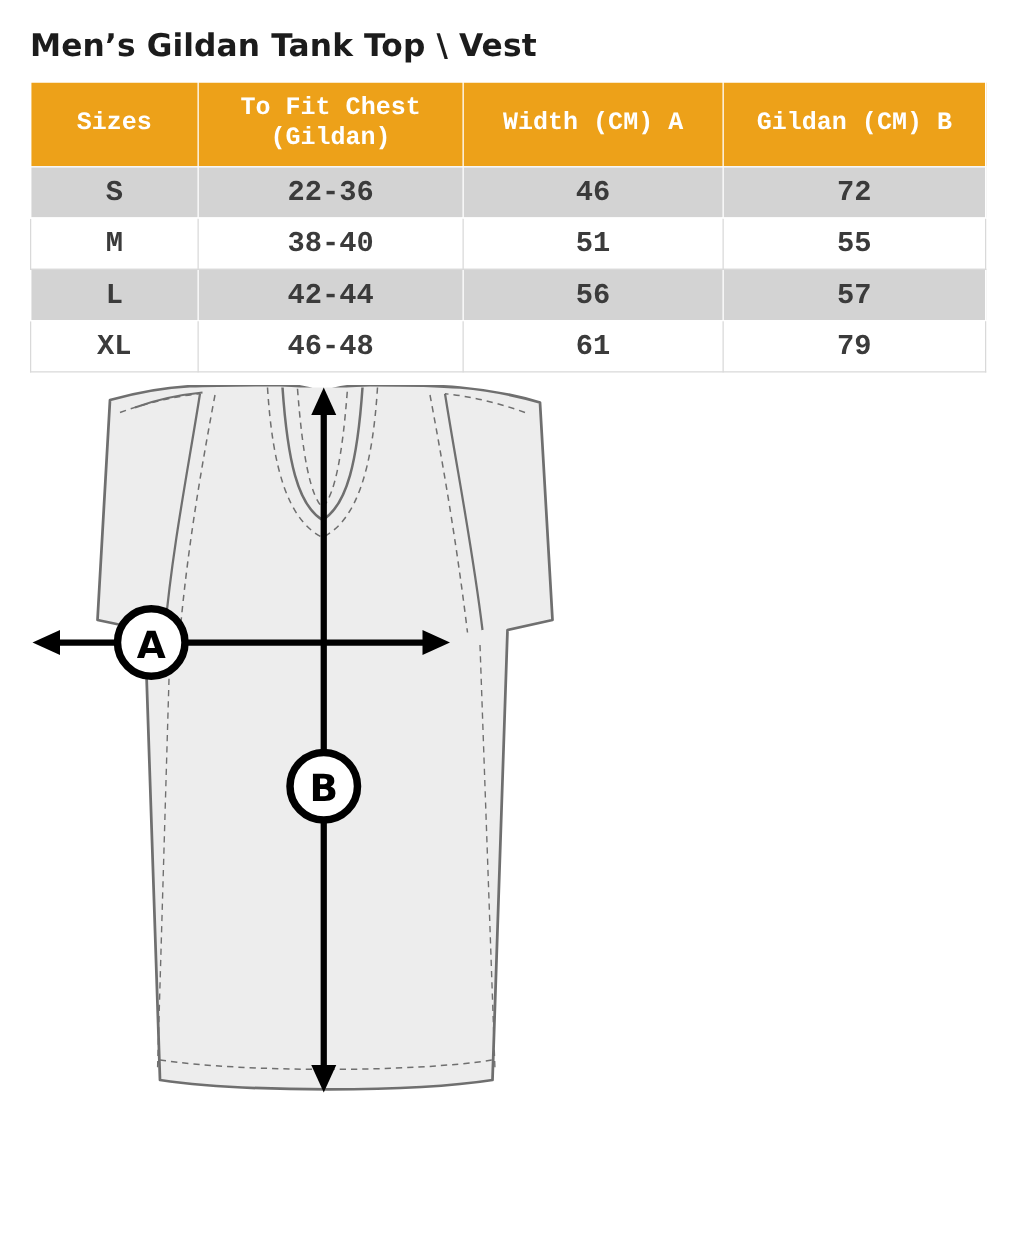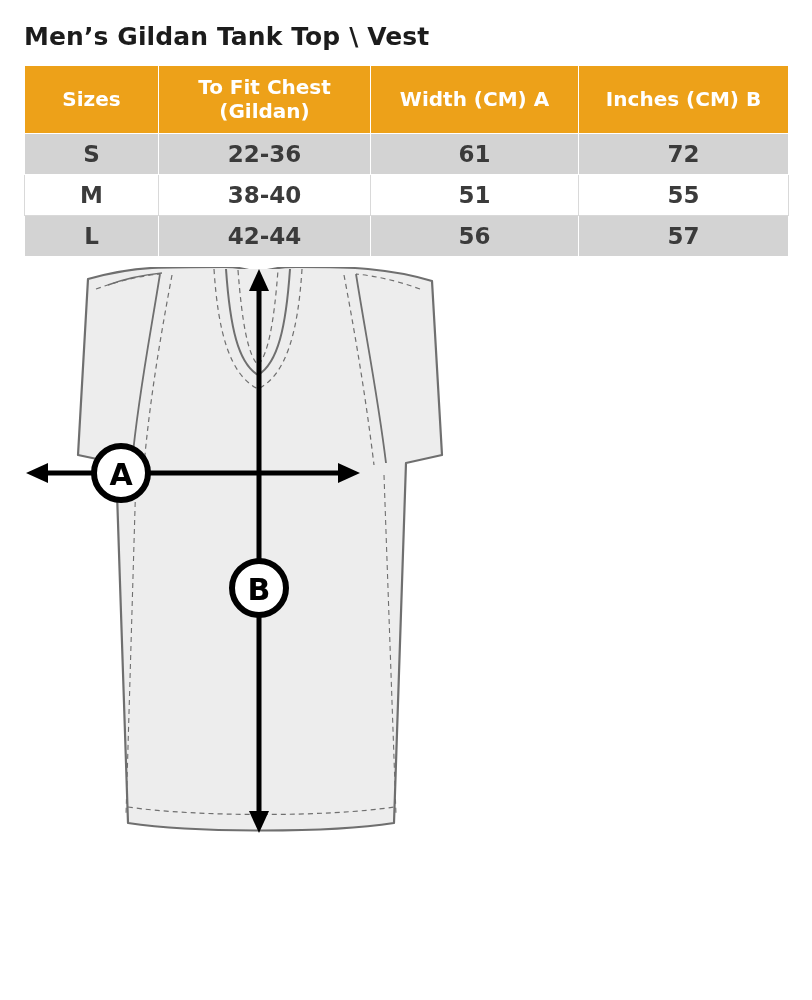--- a/index.html
+++ b/index.html
@@ -24,20 +24,21 @@
     font-weight: 700;
     color: #1c1c1c;
     padding: 22px 0 14px 24px;
     letter-spacing: 0.1px;
   }
   table.size-table {
     border-collapse: collapse;
     width: 764px;
     margin: 0 0 0 24px;
     table-layout: fixed;
+    font-family: Liberation Mono, monospace;
   }
   table.size-table th {
     background: #eda119;
     color: #ffffff;
     font-size: 20px;
     font-weight: 700;
     text-align: center;
     padding: 9px 4px;
     border: 1px solid #ffffff;
     line-height: 1.22;
@@ -94,41 +95,47 @@
       <col class="col-1">
         <col class="col-2">
         <col class="col-3">
         <col class="col-4">
     </colgroup>
     <thead>
       <tr>
         <th>Sizes</th>
         <th>To Fit Chest (Gildan)</th>
         <th>Width (CM) A</th>
-        <th>Inches  (CM) B</th>
+        <th>Gildan  (CM) B</th>
       </tr>
     </thead>
     <tbody>
       <tr>
         <td>S</td>
         <td>22-36</td>
-        <td>61</td>
+        <td>46</td>
         <td>72</td>
       </tr>
       <tr>
         <td>M</td>
         <td>38-40</td>
         <td>51</td>
         <td>55</td>
       </tr>
       <tr>
         <td>L</td>
         <td>42-44</td>
         <td>56</td>
         <td>57</td>
+      </tr>
+      <tr>
+        <td>XL</td>
+        <td>46-48</td>
+        <td>61</td>
+        <td>79</td>
       </tr>
     </tbody>
   </table>
 
   <div class="diagram-wrap">
     <svg width="812" height="580" viewBox="0 0 812 580" xmlns="http://www.w3.org/2000/svg">
 
       <g>
         <path d="M 88 12
                  C 110 6, 132 2, 152 1

